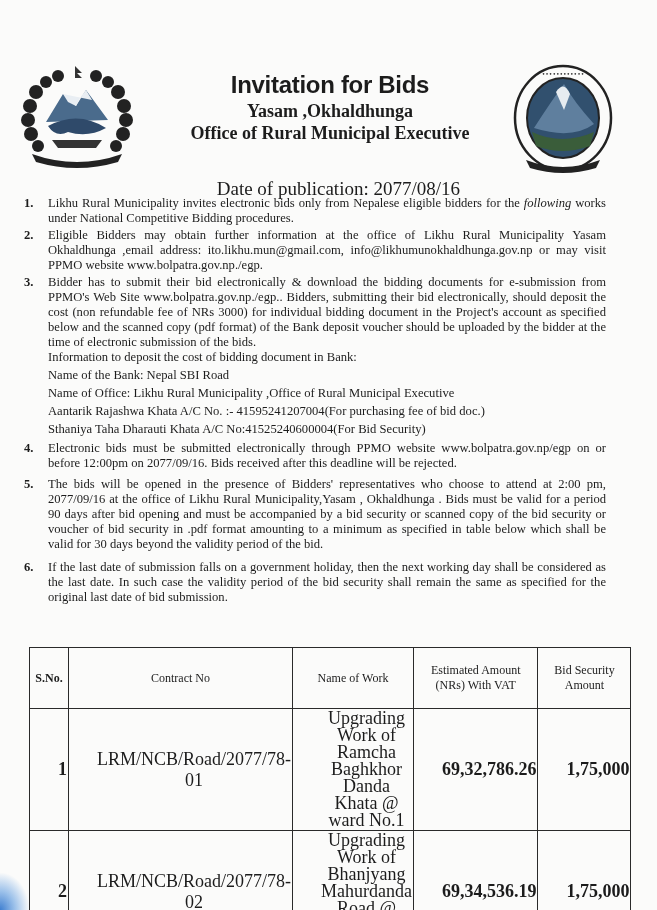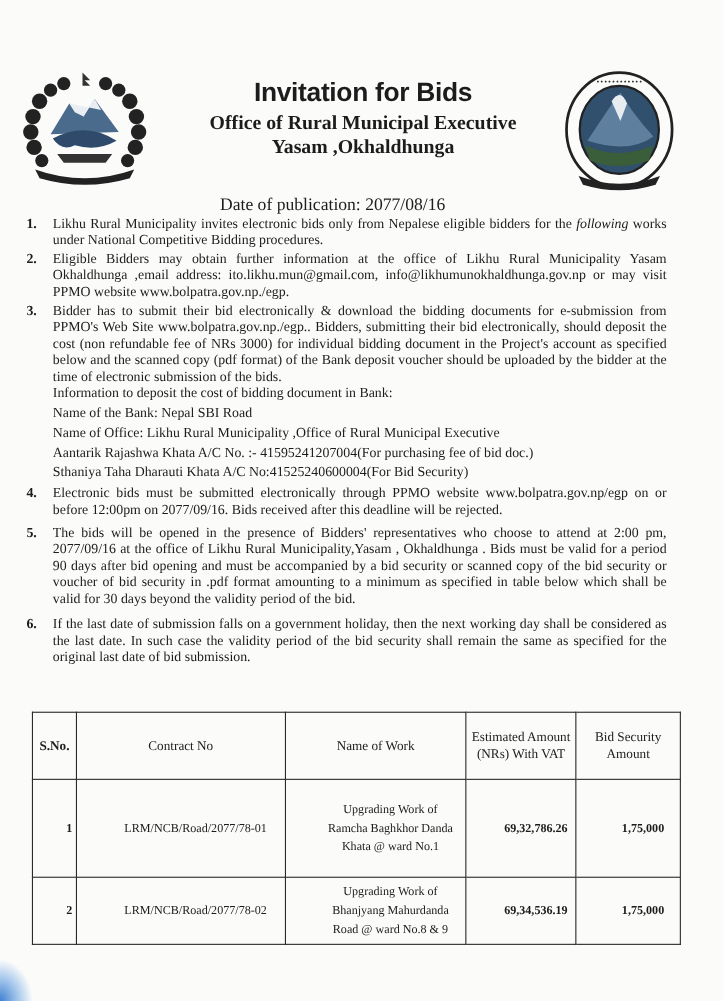--- a/index.html
+++ b/index.html
@@ -11,35 +11,35 @@
       position: relative;
     }
     .page { position: absolute; left: 0; top: 0; width: 657px; height: 910px; }
 
     .emblem-left { position: absolute; left: 18px; top: 62px; width: 118px; height: 108px; }
     .emblem-right { position: absolute; left: 512px; top: 62px; width: 102px; height: 116px; }
 
     .header { position: absolute; left: 150px; top: 70px; width: 360px; text-align: center; }
     .title { font-family: Liberation Sans, sans-serif; font-weight: bold; font-size: 24px; letter-spacing: -0.3px; line-height: 30px; margin: 0; }
     .sub { font-family: "Liberation Serif", "DejaVu Serif", serif; font-weight: bold; font-size: 18px; line-height: 22px; margin: 0; }
-    .pubdate { position: absolute; left: 200px; top: 178px; width: 260px; text-align: left; font-family: "Liberation Serif", serif; font-size: 16px; }
+    .pubdate { position: absolute; left: 200px; top: 178px; width: 260px; text-align: right; font-family: "Liberation Serif", serif; font-size: 19px; }
 
     .items { position: absolute; left: 24px; top: 196px; width: 582px; font-family: "Liberation Serif", "DejaVu Serif", serif; font-size: 12.6px; line-height: 15px; }
     .item { position: relative; padding-left: 24px; margin-bottom: 2px; text-align: justify; }
     .item .num { position: absolute; left: 0; top: 0; font-weight: bold; }
     .item .line { display: block; }
     .link { }
     em { font-style: italic; }
 
     table.bids { position: absolute; left: 29px; top: 647px; width: 590px; border-collapse: collapse; font-family: "Liberation Serif", "DejaVu Serif", serif; }
     table.bids th, table.bids td { border: 1.5px solid #2a2a2a; text-align: center; vertical-align: middle; }
     table.bids th { font-weight: normal; font-size: 12px; height: 58px; line-height: 15px; }
     table.bids th.sno { font-weight: bold; }
     table.bids th.bidsec { font-weight: normal; }
-    table.bids td { font-size: 11px; padding-left: 28px; }
+    table.bids td { font-size: 18px; padding-left: 28px; }
     .r1 td { height: 86px; }
     .r2 td { height: 58px; }
     td.contract { font-size: 13px; }
     td.work { font-size: 12.5px; line-height: 17px; }
     td.amount, td.security { font-weight: bold; font-size: 13.5px; }
     td.sno-cell { font-weight: bold; }
 
     .scan-mark { position: absolute; left: 0; top: 872px; width: 30px; height: 38px;
       background: radial-gradient(ellipse at 0% 100%, #3f7fd0 0%, #9cc1ea 35%, rgba(255,255,255,0) 70%); }
   </style>
@@ -68,22 +68,22 @@
     <path d="M57 4 L57 16 L64 16 L59 11 L64 11 Z" fill="#333"></path>
     <path d="M28 60 L45 32 L58 44 L68 28 L90 58 Z" fill="#4a6b8c"></path>
     <path d="M45 32 L50 40 L58 44 L62 36 L68 28 L74 38 Z" fill="#e9eef3"></path>
     <path d="M30 64 Q60 48 88 66 Q70 76 50 70 Q38 76 30 64 Z" fill="#2f4a6a"></path>
     <path d="M34 78 L84 78 L78 86 L40 86 Z" fill="#333"></path>
     <path d="M14 92 Q59 108 104 92 L100 100 Q59 112 18 100 Z" fill="#222"></path>
   </svg>
 
   <div class="header">
     <h1 class="title">Invitation for Bids</h1>
+    <p class="sub">Yasam ,Okhaldhunga</p>
     <p class="sub">Office of Rural Municipal Executive</p>
-    <p class="sub">Yasam ,Okhaldhunga</p>
   </div>
 
   <svg class="emblem-right" viewBox="0 0 102 116">
     <ellipse cx="51" cy="56" rx="48" ry="52" fill="none" stroke="#222" stroke-width="2.5"></ellipse>
     <ellipse cx="51" cy="56" rx="36" ry="40" fill="#31506e" stroke="#222" stroke-width="2"></ellipse>
     <path d="M22 66 Q40 38 52 22 Q62 40 82 62 Q60 78 22 66 Z" fill="#5f7f9e"></path>
     <path d="M44 30 Q52 18 58 32 L52 48 Z" fill="#e7ecf0"></path>
     <path d="M20 70 Q50 84 82 70 L78 84 Q50 94 24 84 Z" fill="#3a5d3a"></path>
     <path d="M14 98 Q51 112 88 98 L84 106 Q51 116 18 106 Z" fill="#222"></path>
     <text x="51" y="14" text-anchor="middle" font-size="6" fill="#333" font-family="DejaVu Sans, sans-serif">••••••••••••</text>

